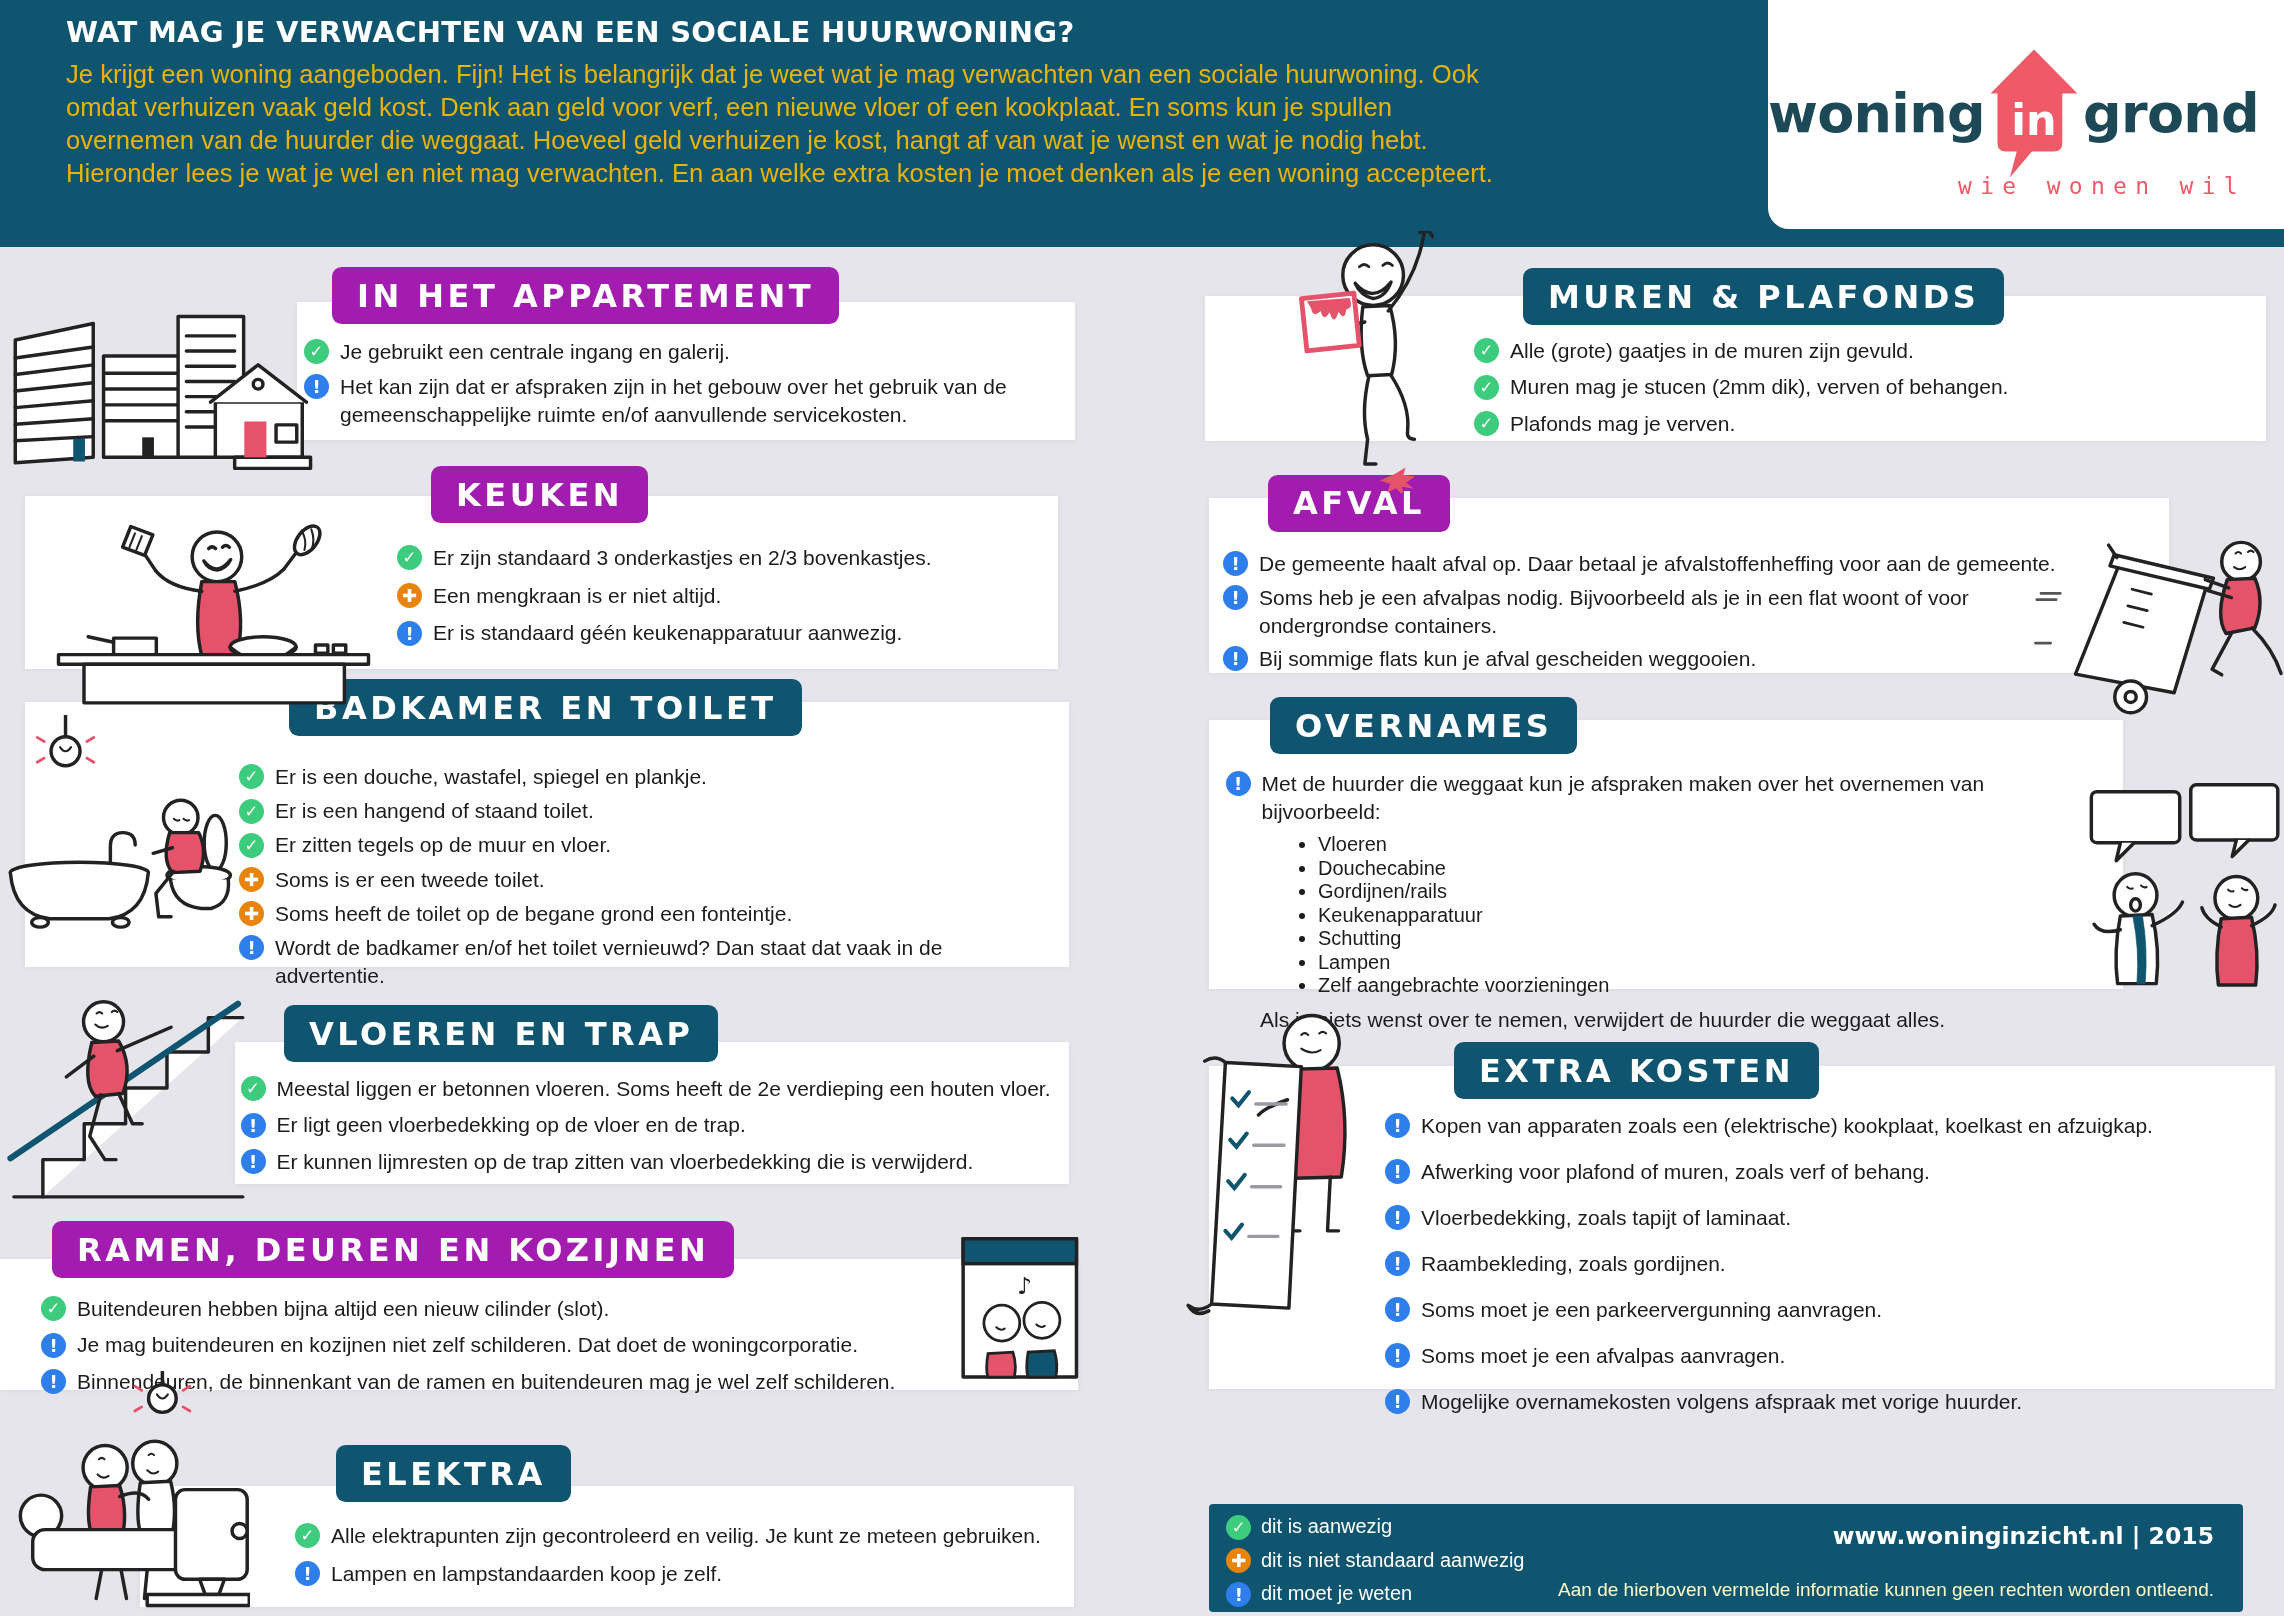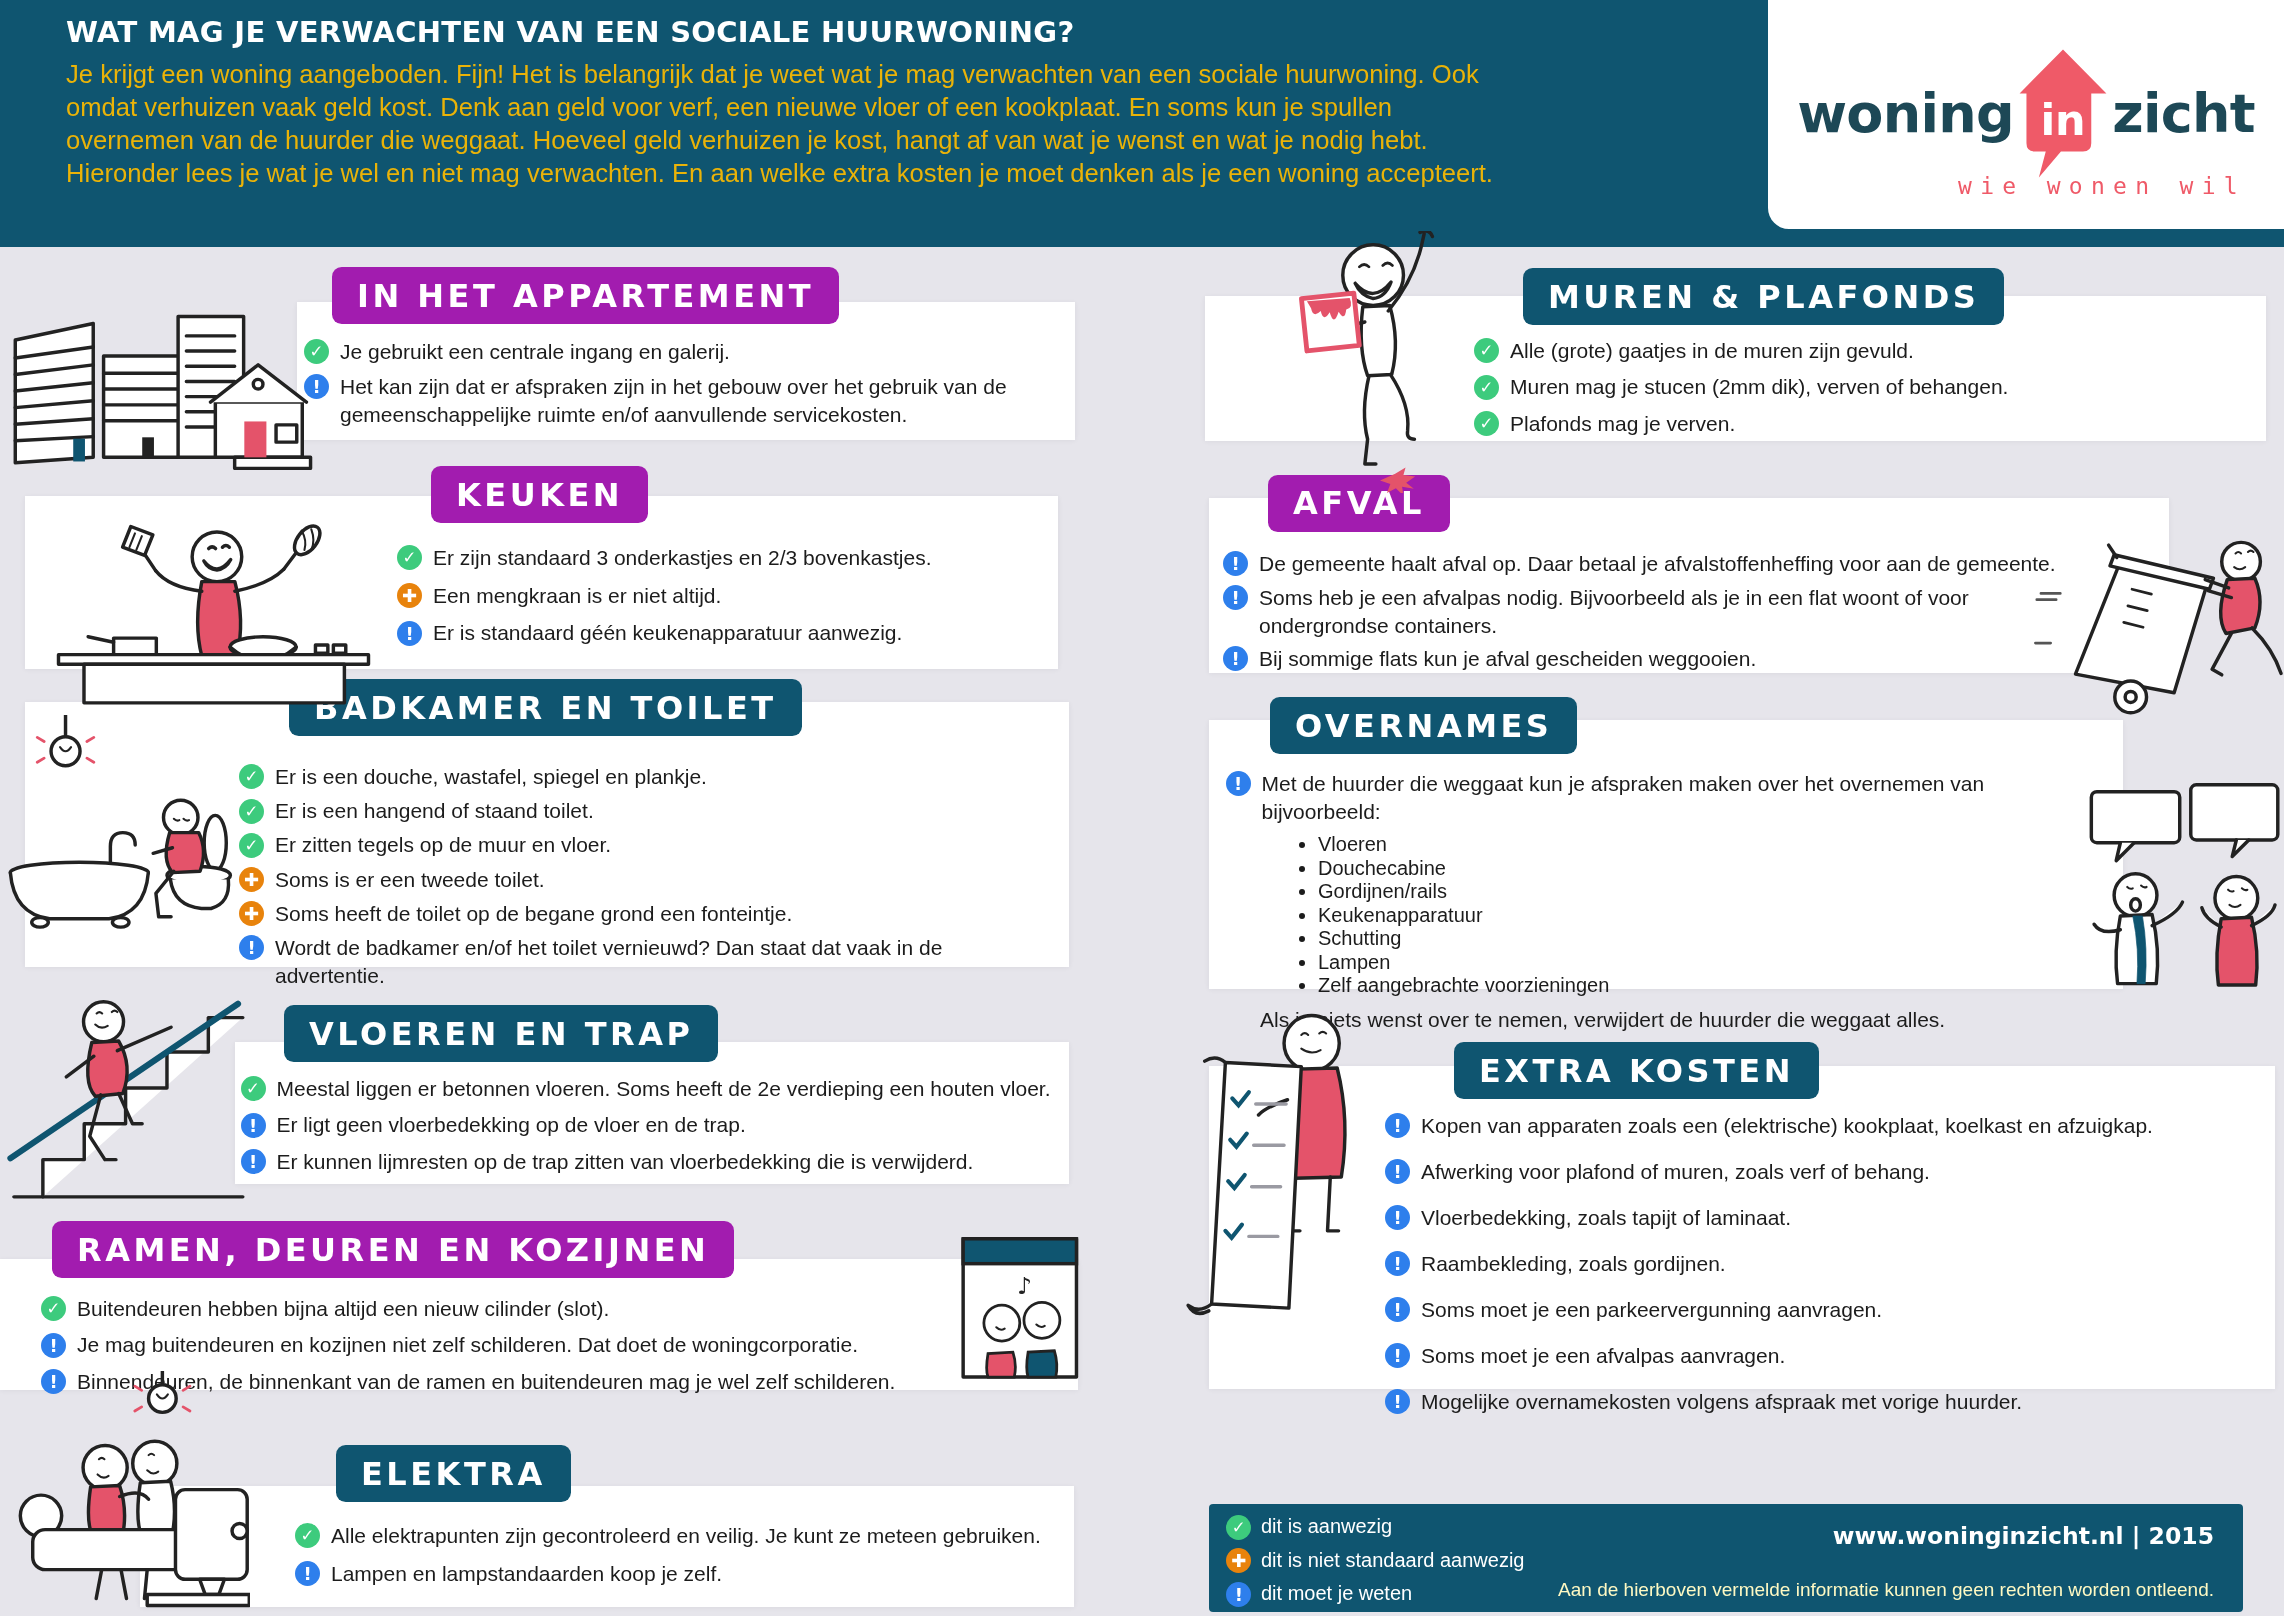--- a/index.html
+++ b/index.html
@@ -7,21 +7,21 @@
         font-family:"Liberation Sans",sans-serif;color:#1c1c1c;}
 
   
   .header{position:absolute;left:0;top:0;width:2284px;height:247px;background:#0f5570;}
   .header-title{position:absolute;left:66px;top:15px;font-family:"DejaVu Sans",sans-serif;
                 font-size:29px;font-weight:bold;color:#fff;letter-spacing:0.3px;}
   .header-intro{position:absolute;left:66px;top:58px;width:1692px;font-size:25.6px;line-height:33px;
                 color:#eab308;white-space:pre-line;}
   .logo-panel{position:absolute;left:1768px;top:0;width:516px;height:229px;background:#fff;
               border-bottom-left-radius:21px;z-index:5;}
-  .logo-row{position:absolute;left:0;top:48px;width:100%;display:flex;justify-content:center;
+  .logo-row{position:absolute;left:0;top:48px;width:100%;display:flex;
             align-items:center;}
   .logo-word{font-family:"DejaVu Sans",sans-serif;font-weight:bold;font-size:54px;color:#1d4856;
              letter-spacing:-0.7px;}
   .logo-house{position:relative;width:90px;height:131px;margin:0 4.1px;flex:0 0 auto;}
   .logo-house svg{position:absolute;left:0;top:0;}
   .logo-in{position:absolute;left:0;top:47px;width:90px;text-align:center;
            font-family:"DejaVu Sans",sans-serif;font-weight:bold;font-size:43px;color:#fff;}
   .logo-tagline{position:absolute;right:38px;bottom:30px;font-size:23px;letter-spacing:8.3px;
                 color:#ef5a68;font-family:"DejaVu Sans Mono",monospace;}
 
@@ -114,21 +114,21 @@
   </div>
   <div class="logo-panel">
     <div class="logo-row">
       <span class="logo-word">woning</span>
       <span class="logo-house">
         <svg width="90" height="131" viewBox="0 0 130 190">
           <path d="M65,2 L128,66 H106 V138 Q106,150 94,150 H62 L30,188 L40,150 H24 Q12,150 12,138 V66 H2 Z" fill="#ef5a68"></path>
         </svg>
         <span class="logo-in">in</span>
       </span>
-      <span class="logo-word">zicht</span>
+      <span class="logo-word">grond</span>
     </div>
     <div class="logo-tagline">wie wonen wil</div>
   </div>
 
   <section class="card sec-appartement">
     <div class="badge red">IN HET APPARTEMENT</div>
     <div class="items">
         <div class="item">
           <span class="dot check">✓</span>
           <span class="itext">Je gebruikt een centrale ingang en galerij.</span>

